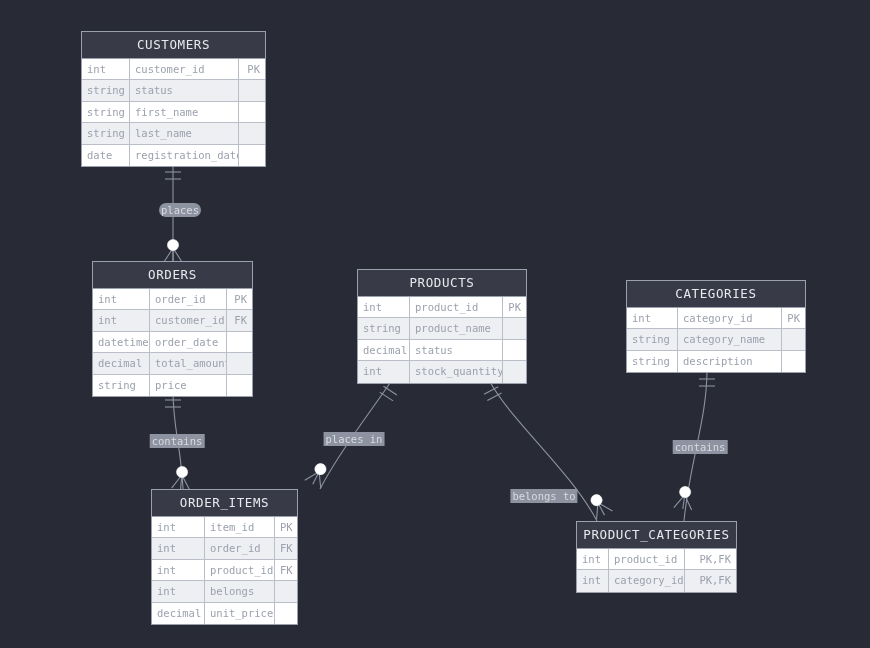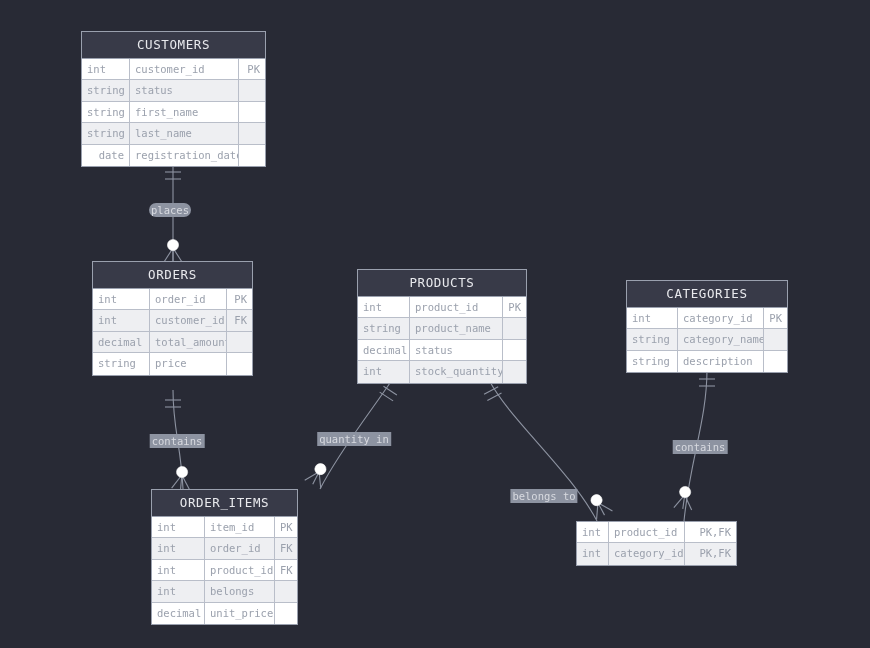--- a/index.html
+++ b/index.html
@@ -185,37 +185,42 @@
         <div class="cell c-type" style="flex-basis: 48px;">string</div>
         <div class="cell c-name">first_name</div>
         <div class="cell c-key key" style="flex-basis: 26px;"></div>
       </div>
       <div class="attr-row alt">
         <div class="cell c-type" style="flex-basis: 48px;">string</div>
         <div class="cell c-name">last_name</div>
         <div class="cell c-key key" style="flex-basis: 26px;"></div>
       </div>
       <div class="attr-row">
-        <div class="cell c-type" style="flex-basis: 48px; text-align: right;">date</div>
+        <div class="cell c-type" style="flex-basis: 48px;">date</div>
         <div class="cell c-name">registration_date</div>
         <div class="cell c-key key" style="flex-basis: 26px;"></div>
       </div>
     </div>
     <div class="entity" style="left: 92px; top: 261px; width: 161px;">
       <div class="entity-title">ORDERS</div>
       <div class="attr-row">
         <div class="cell c-type" style="flex-basis: 57px;">int</div>
         <div class="cell c-name">order_id</div>
         <div class="cell c-key key" style="flex-basis: 25px;">PK</div>
       </div>
       <div class="attr-row alt">
         <div class="cell c-type" style="flex-basis: 57px;">int</div>
         <div class="cell c-name">customer_id</div>
         <div class="cell c-key key" style="flex-basis: 25px;">FK</div>
       </div>
+      <div class="attr-row">
+        <div class="cell c-type" style="flex-basis: 57px;">datetime</div>
+        <div class="cell c-name">order_date</div>
+        <div class="cell c-key key" style="flex-basis: 25px;"></div>
+      </div>
       <div class="attr-row alt">
         <div class="cell c-type" style="flex-basis: 57px;">decimal</div>
         <div class="cell c-name">total_amount</div>
         <div class="cell c-key key" style="flex-basis: 25px;"></div>
       </div>
       <div class="attr-row">
         <div class="cell c-type" style="flex-basis: 57px;">string</div>
         <div class="cell c-name">price</div>
         <div class="cell c-key key" style="flex-basis: 25px;"></div>
       </div>
@@ -236,21 +241,21 @@
         <div class="cell c-type" style="flex-basis: 52px;">decimal</div>
         <div class="cell c-name">status</div>
         <div class="cell c-key key" style="flex-basis: 23px;"></div>
       </div>
       <div class="attr-row alt">
         <div class="cell c-type" style="flex-basis: 52px;">int</div>
         <div class="cell c-name">stock_quantity</div>
         <div class="cell c-key key" style="flex-basis: 23px;"></div>
       </div>
     </div>
-    <div class="entity" style="left: 626px; top: 280px; width: 162px;">
+    <div class="entity" style="left: 626px; top: 280px; width: 180px;">
       <div class="entity-title">CATEGORIES</div>
       <div class="attr-row">
         <div class="cell c-type" style="flex-basis: 51px;">int</div>
         <div class="cell c-name">category_id</div>
         <div class="cell c-key key" style="flex-basis: 23px;">PK</div>
       </div>
       <div class="attr-row alt">
         <div class="cell c-type" style="flex-basis: 51px;">string</div>
         <div class="cell c-name">category_name</div>
         <div class="cell c-key key" style="flex-basis: 23px;"></div>
@@ -283,29 +288,30 @@
         <div class="cell c-name">belongs</div>
         <div class="cell c-key key" style="flex-basis: 22px;"></div>
       </div>
       <div class="attr-row">
         <div class="cell c-type" style="flex-basis: 53px;">decimal</div>
         <div class="cell c-name">unit_price</div>
         <div class="cell c-key key" style="flex-basis: 22px;"></div>
       </div>
     </div>
     <div class="entity" style="left: 576px; top: 521px; width: 161px;">
+      <div class="entity-title">PRODUCT_CATEGORIES</div>
       <div class="attr-row">
         <div class="cell c-type" style="flex-basis: 32px;">int</div>
         <div class="cell c-name">product_id</div>
         <div class="cell c-key key" style="flex-basis: 51px;">PK,FK</div>
       </div>
       <div class="attr-row alt">
         <div class="cell c-type" style="flex-basis: 32px;">int</div>
         <div class="cell c-name">category_id</div>
         <div class="cell c-key key" style="flex-basis: 51px;">PK,FK</div>
       </div>
     </div>
-    <div class="rel-label" style="left: 170px; top: 210px; border-radius: 7px;">places</div>
+    <div class="rel-label" style="left: 180px; top: 210px; border-radius: 7px;">places</div>
     <div class="rel-label" style="left: 177px; top: 441px;">contains</div>
-    <div class="rel-label" style="left: 354px; top: 439px;">quantity in</div>
+    <div class="rel-label" style="left: 354px; top: 439px;">places in</div>
     <div class="rel-label" style="left: 544px; top: 455px; margin-top: 41px;">belongs to</div>
     <div class="rel-label" style="left: 700px; top: 447px;">contains</div>
   </div>
 
 </body></html>

